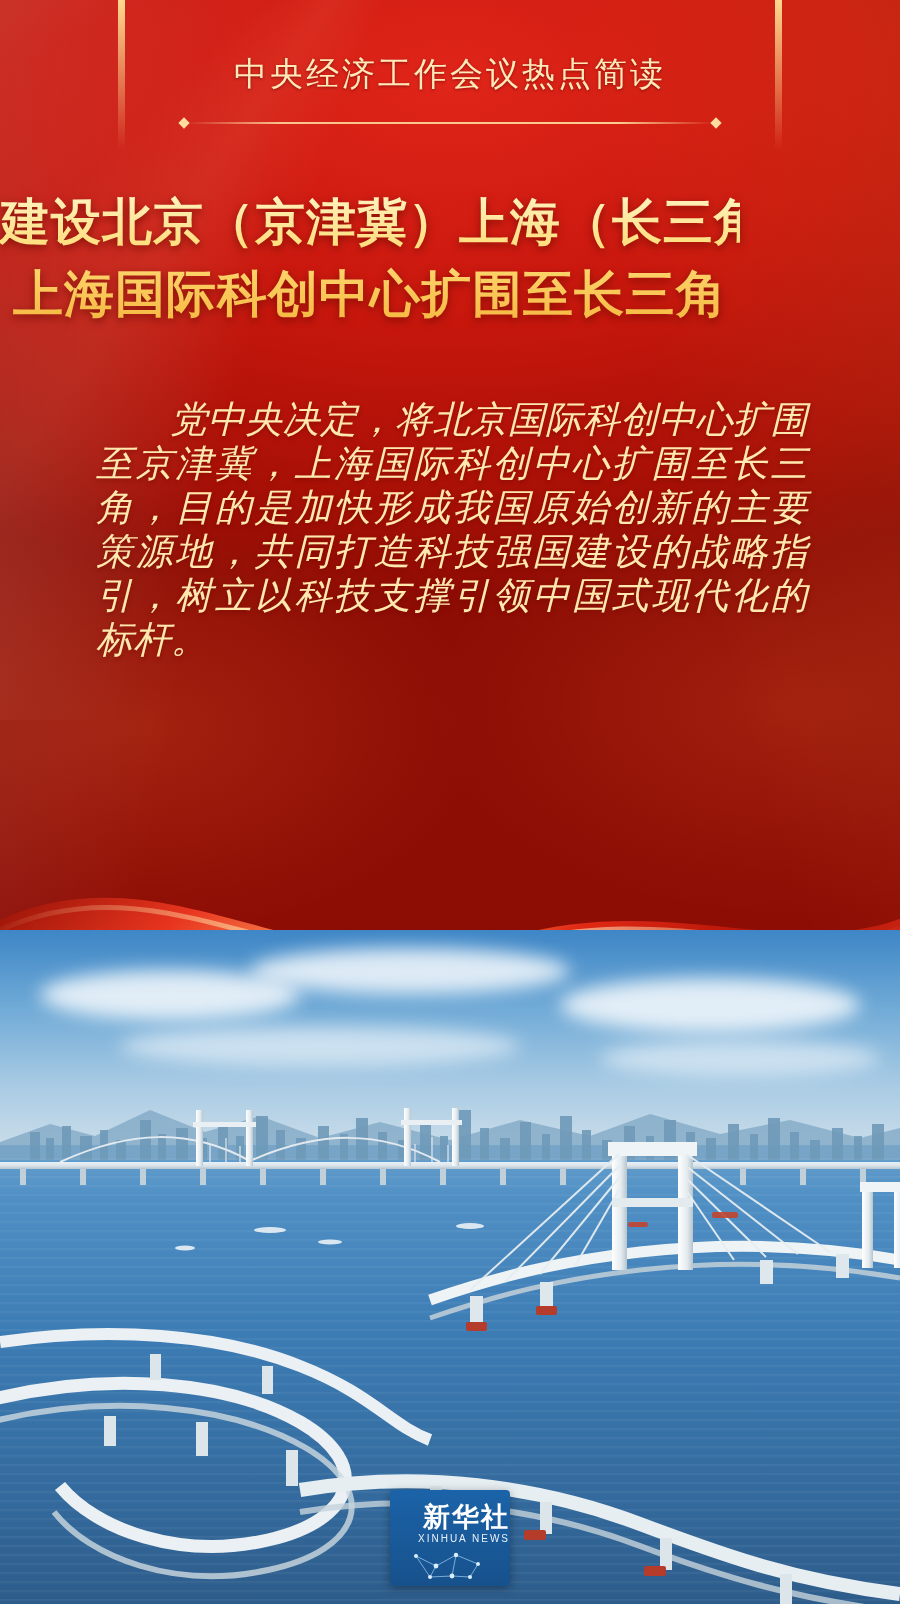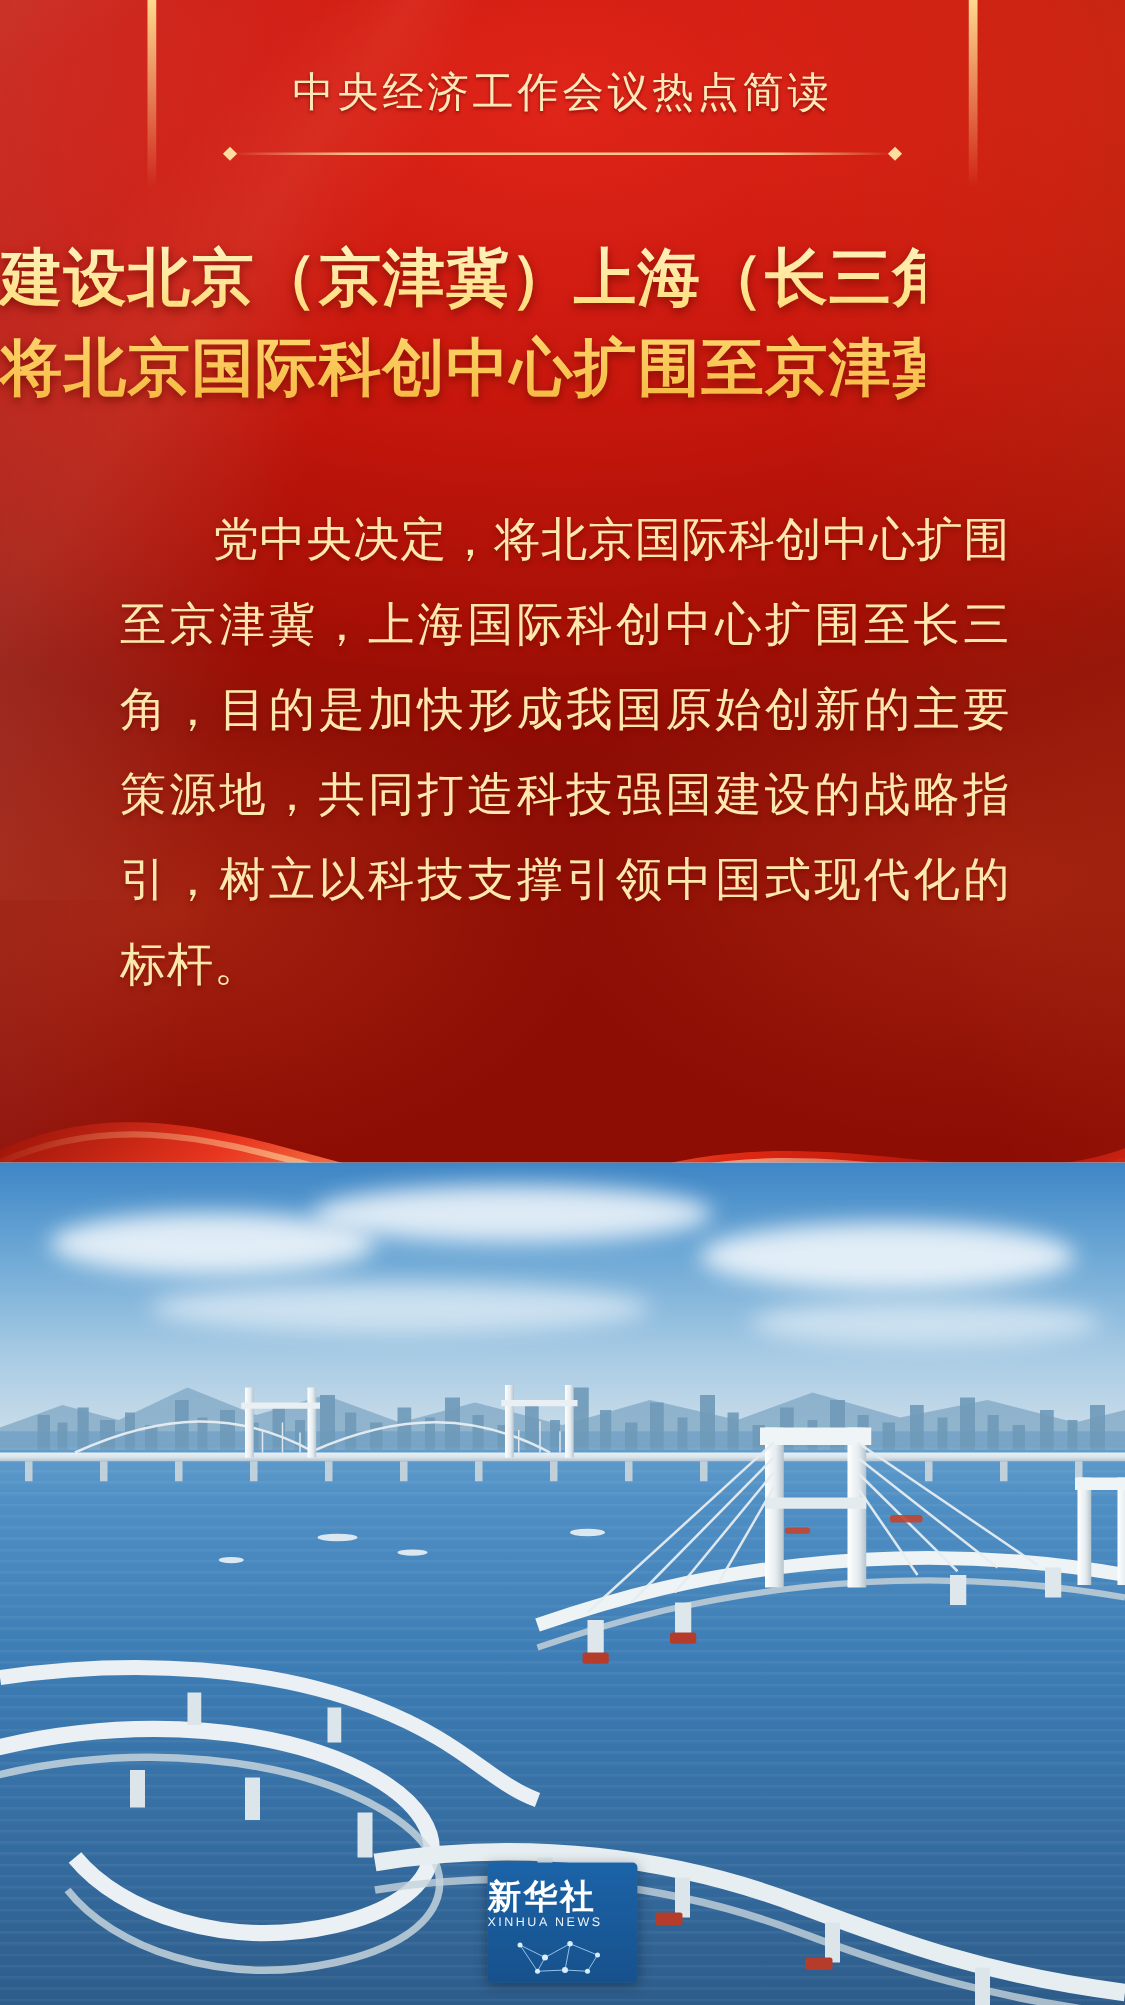--- a/index.html
+++ b/index.html
@@ -122,26 +122,27 @@
   }
   .headline .line { display: block; white-space: nowrap; }
 
   
   .body-copy {
     position: absolute;
     top: 398px;
     left: 96px;
     width: 712px;
     font-size: 37px;
-    line-height: 68px;
+    line-height: 44px;
     letter-spacing: 0.5px;
     color: #ffe8ae;
     text-indent: 74px;
     text-align: justify;
     text-shadow: 0 2px 4px rgba(110,10,0,0.55);
+    font-style: italic;
   }
 
   
   .ribbon {
     position: absolute;
     left: -20px;
     top: 790px;
     width: 940px;
     height: 320px;
     pointer-events: none;
@@ -187,21 +188,21 @@
   
   .logo {
     position: absolute;
     left: 390px;
     top: 1490px;
     width: 120px;
     height: 96px;
     background: linear-gradient(to bottom, #1b63a8, #17518c);
     border-radius: 4px;
     box-shadow: 0 2px 10px rgba(0,0,0,0.35);
-    text-align: left;
+    text-align: right;
     overflow: hidden;
   }
   .logo-cn {
     margin-top: 12px;
     font-family: "Liberation Serif", serif;
     font-size: 27px;
     font-weight: bold;
     color: #ffffff;
     letter-spacing: 2px;
     line-height: 30px;
@@ -225,21 +226,21 @@
   <div class="side-bar left"></div>
   <div class="side-bar right"></div>
 
   <div class="kicker-wrap">
     <span class="kicker">中央经济工作会议热点简读</span>
   </div>
   <div class="kicker-rule"></div>
 
   <div class="headline">
     <span class="line">建设北京（京津冀）上海（长三角）</span>
-    <span class="line">将北京国际科创中心扩围至京津冀</span>
+    <span class="line">上海国际科创中心扩围至长三角</span>
   </div>
 
   <div class="body-copy">党中央决定，将北京国际科创中心扩围至京津冀，上海国际科创中心扩围至长三角，目的是加快形成我国原始创新的主要策源地，共同打造科技强国建设的战略指引，树立以科技支撑引领中国式现代化的标杆。</div>
 
   <svg class="ribbon" viewBox="0 0 940 320" preserveAspectRatio="none">
     <defs>
       <linearGradient id="silk1" x1="0" y1="0" x2="1" y2="0.3">
         <stop offset="0%" stop-color="#8f0f04"></stop>
         <stop offset="22%" stop-color="#e8351f"></stop>
         <stop offset="45%" stop-color="#ffb36a"></stop>

